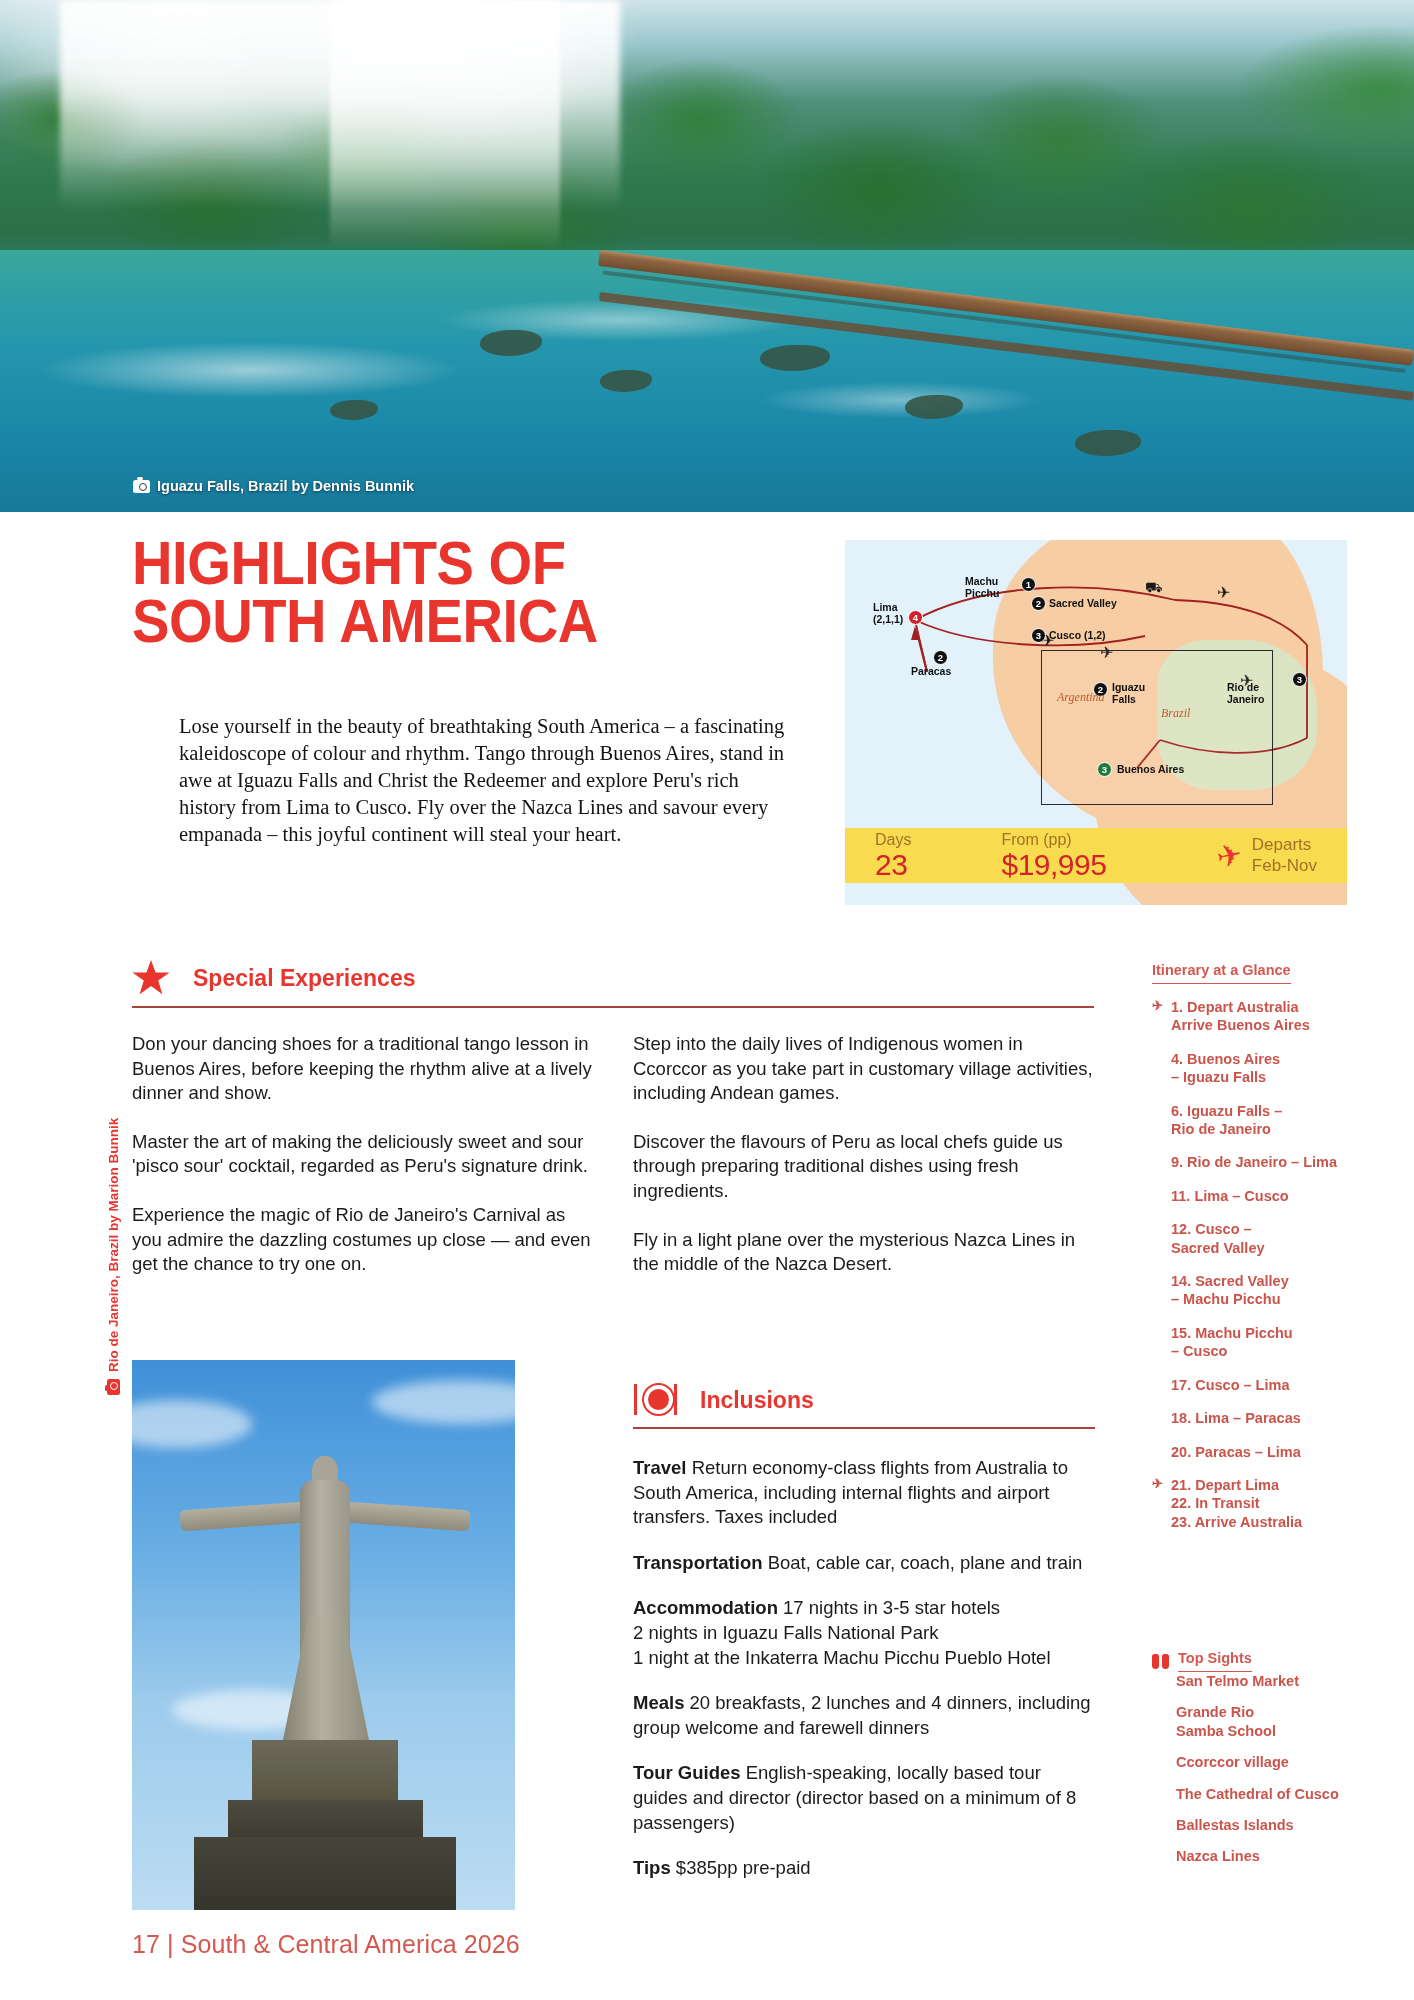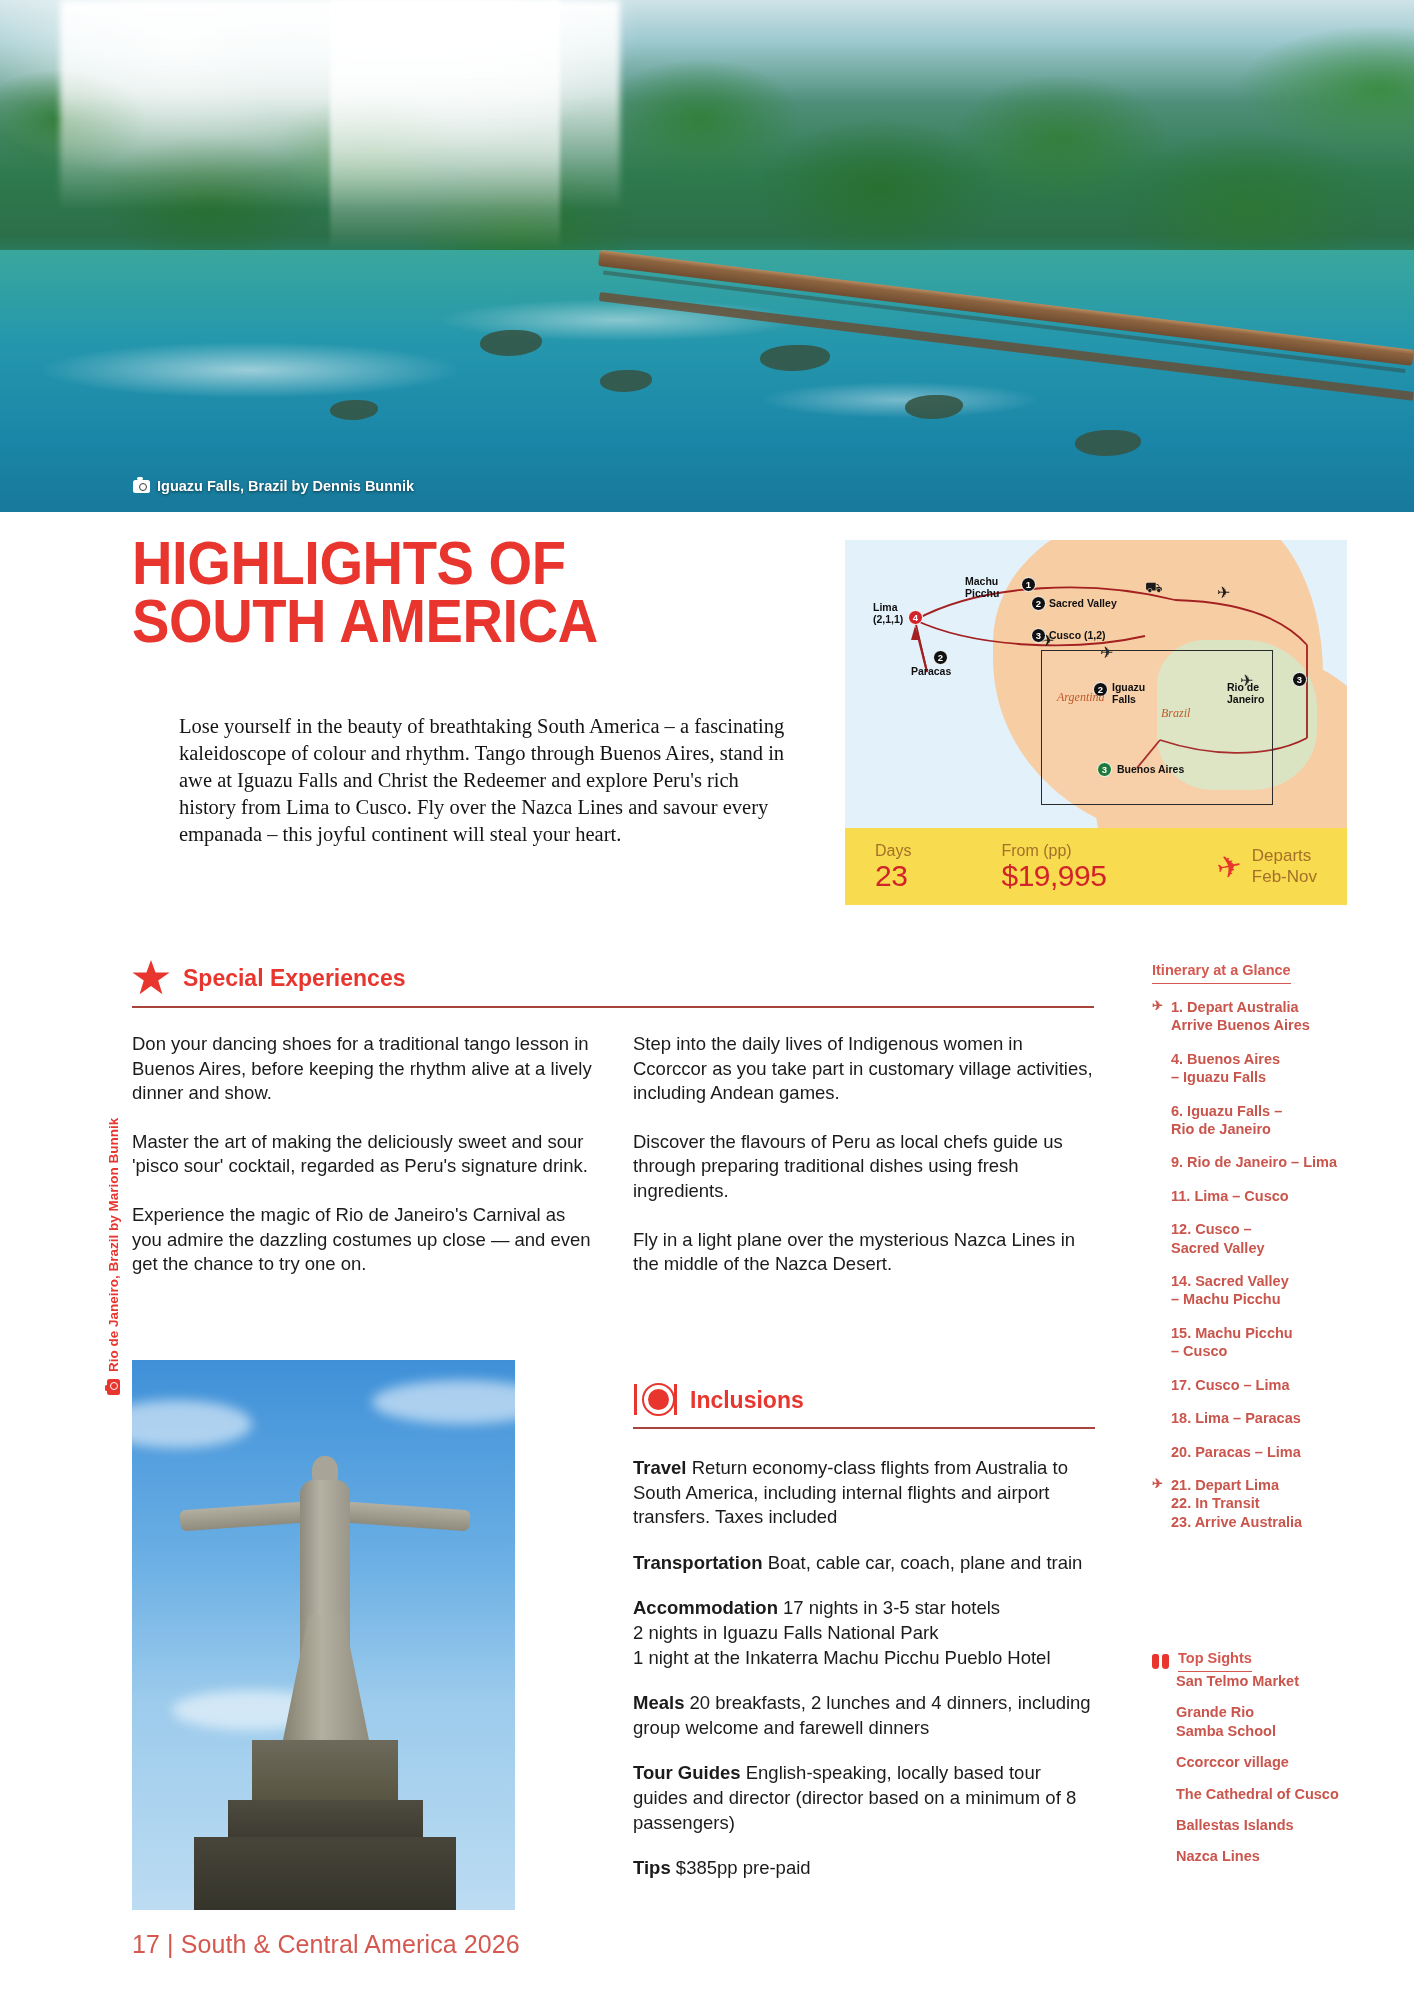--- a/index.html
+++ b/index.html
@@ -142,32 +142,32 @@
     position: absolute; width: 15px; height: 15px; border-radius: 50%;
     background: #111; color: #fff; font-size: 9.5px; font-weight: bold;
     display: flex; align-items: center; justify-content: center;
     border: 1.3px solid #fff;
   }
   .dot.red { background: #d2232a; }
   .dot.green { background: #1d7a3a; }
 
   
   .ybar {
-    position: absolute; left: 845px; top: 828px; width: 502px; height: 77px;
+    position: absolute; left: 845px; top: 828px; width: 502px; height: 55px;
     background: #f8db4e; display: flex; align-items: center;
   }
   .ycell { padding-left: 30px; }
   .ylabel { font-size: 16px; color: #a4702a; line-height: 1.15; }
   .yvalue { font-size: 30px; color: #d2232a; line-height: 1.05; letter-spacing: -0.5px; }
   .ydep { display: flex; align-items: center; gap: 10px; margin-left: auto; padding-right: 30px; }
   .plane-red { color: #e8352e; font-size: 30px; line-height: 1; transform: rotate(-12deg); }
   .ydep-text { font-size: 17px; color: #a4702a; line-height: 1.2; }
 
   
-  .sec-head { position: absolute; display: flex; align-items: center; gap: 13px; }
+  .sec-head { position: absolute; display: flex; align-items: center; gap: 23px; }
   .sec-title { font-size: 23px; font-weight: bold; color: #e8352e; }
   .sec-rule { position: absolute; height: 1.6px; background: #a8443c; }
   .star {
     width: 38px; height: 36px; background: #e8352e; flex: none;
     clip-path: polygon(50% 0%, 62% 35%, 99% 35%, 69% 57%, 80% 95%, 50% 72%, 20% 95%, 31% 57%, 1% 35%, 38% 35%);
   }
   .plate {
     width: 44px; height: 36px; flex: none; position: relative;
   }
   .plate .circ {

